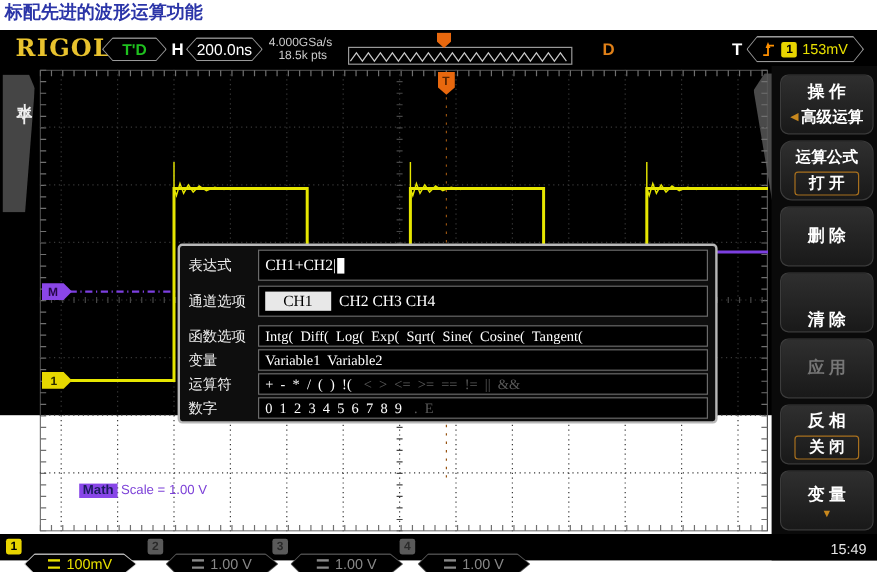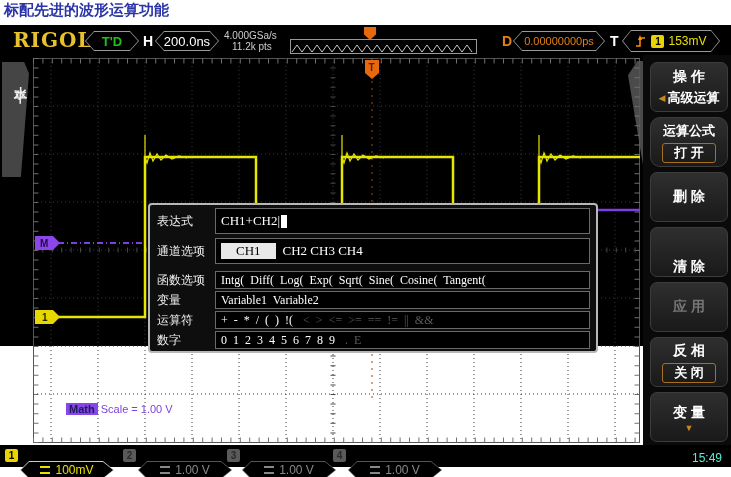--- a/index.html
+++ b/index.html
@@ -73,21 +73,21 @@
   .statusbar{left:0;top:420px;width:731px;height:22px;background:#000;z-index:5;}
   .chbadge{position:absolute;top:4px;width:13px;height:13px;border-radius:2px;
     font-size:10px;font-weight:bold;text-align:center;line-height:13px;}
   .chcap{position:absolute;top:2px;width:94px;height:18px;margin-top:14px;}
   .chcap .bord{position:absolute;inset:0;
     clip-path:polygon(0 50%,9px 0,calc(100% - 11px) 0,100% 50%,calc(100% - 11px) 100%,9px 100%);}
   .chcap .in{position:absolute;inset:1px;background:#000;display:flex;align-items:center;
     justify-content:center;gap:5px;font-size:12px;
     clip-path:polygon(0 50%,8px 0,calc(100% - 10px) 0,100% 50%,calc(100% - 10px) 100%,8px 100%);}
   .coup{display:inline-block;width:10px;height:4px;border-top:2px solid;border-bottom:2px dashed;}
-  .clock{position:absolute;left:692px;top:6px;color:#5eead4;font-size:12px;}
+  .clock{position:absolute;left:692px;top:6px;color:#e5e5e5;font-size:12px;}
 </style>
 </head>
 <body>
 
 <div class="abs page-title">标配先进的波形运算功能</div>
 
 <div class="abs scope">
 
   <div class="abs logo">RIGOL</div>
 
@@ -102,37 +102,31 @@
 
   <div class="abs hexcap" style="left:155px;top:6px;width:64px;">
     <div class="bord"></div>
       <div class="in">
         <span class="tb-txt">200.0ns</span>
       </div>
   </div>
 
   <div class="abs rate" style="left:224px;top:5px;">
     <div>4.000GSa/s</div>
-    <div class="l2">11.2k pts</div>
+    <div class="l2">18.5k pts</div>
   </div>
 
   <div class="abs memstrip">
     <svg width="185" height="13">
       <path d="M1,11 l5,-7 l5,7 l5,-7 l5,7 l5,-7 l5,7 l5,-7 l5,7 l5,-7 l5,7 l5,-7 l5,7 l5,-7 l5,7 l5,-7 l5,7 l5,-7 l5,7 l5,-7 l5,7 l5,-7 l5,7 l5,-7 l5,7 l5,-7 l5,7 l5,-7 l5,7 l5,-7 l5,7 l5,-7 l5,7 l5,-7 l5,7 l5,-7 l5,7" stroke="#c8c8c8" fill="none" stroke-width="1"></path>
     </svg>
   </div>
   <div class="abs trigpos"></div>
 
   <span class="abs dlabel-top" style="left:502px;top:8px;">D</span>
-  <div class="abs hexcap" style="left:513px;top:6px;width:92px;">
-    <div class="bord"></div>
-      <div class="in">
-        <span class="delay-txt">0.00000000ps</span>
-      </div>
-  </div>
 
   <span class="abs hlabel" style="left:610px;top:8px;">T</span>
   <div class="abs hexcap" style="left:622px;top:5px;width:98px;height:22px;">
     <div class="bord"></div>
     <div class="in">
       <svg width="12" height="14">
         <polyline points="1,12 5,12 5,4 10,4" stroke="#ff9000" stroke-width="1.5" fill="none"></polyline>
         <polygon points="3,6 7,6 5,1" fill="#ff9000"></polygon>
       </svg>
       <span class="badge1">1</span>

